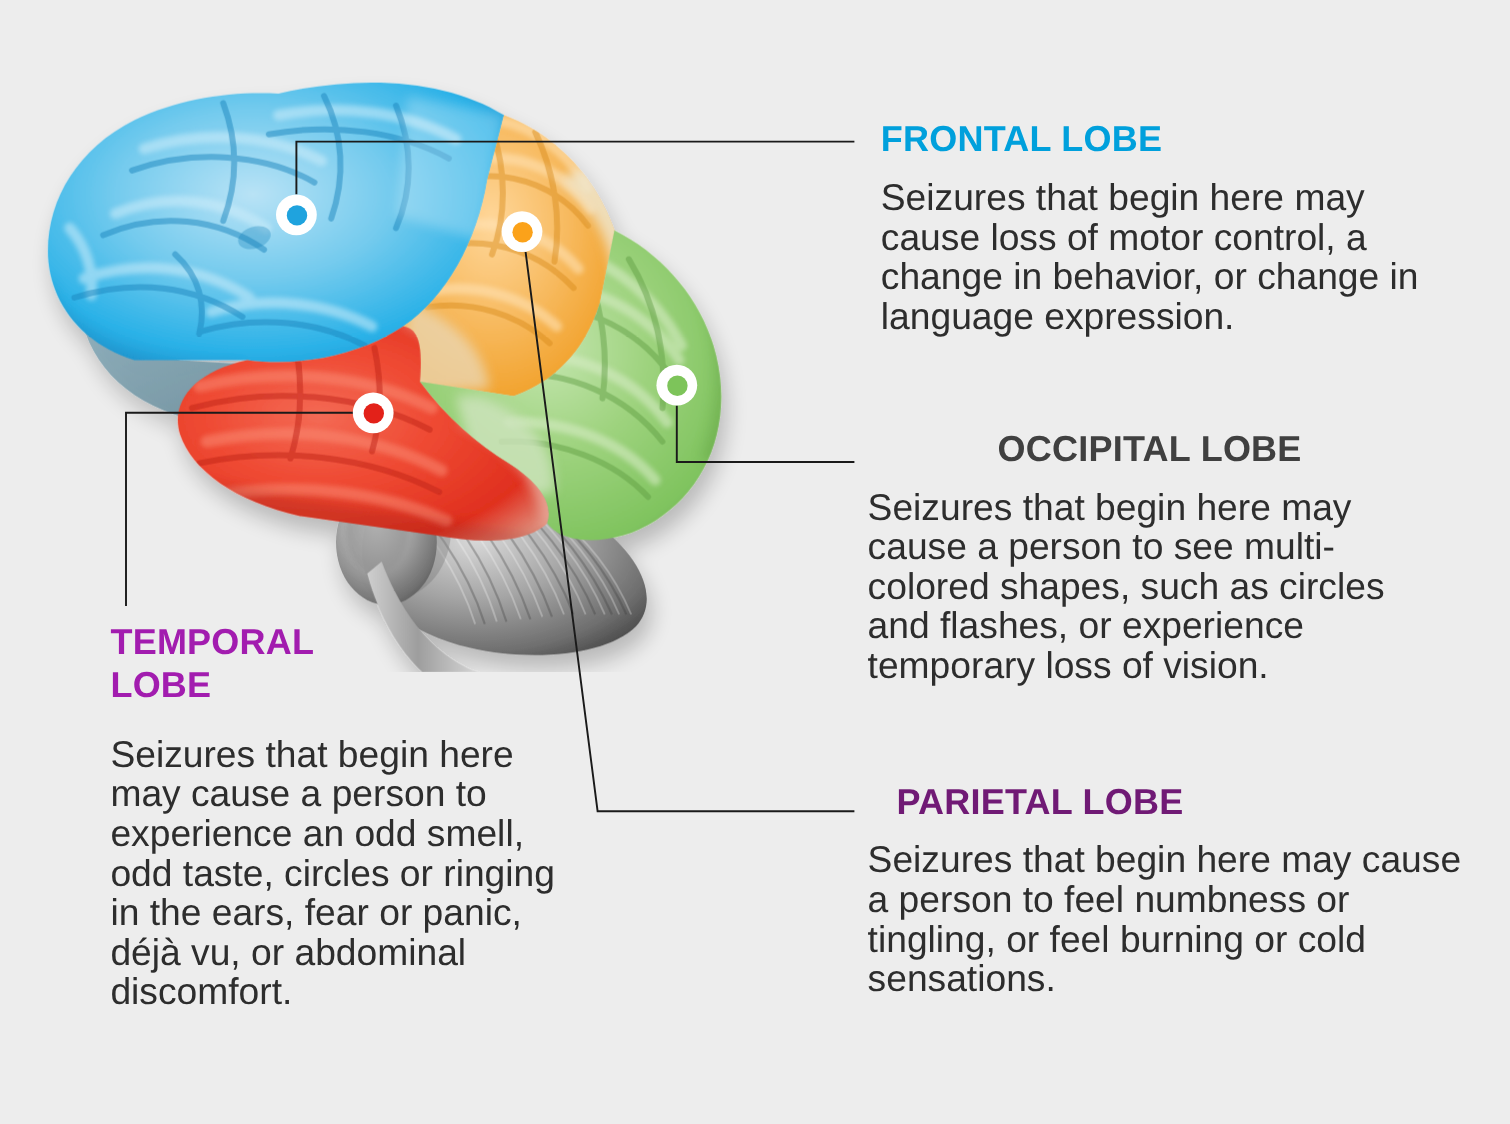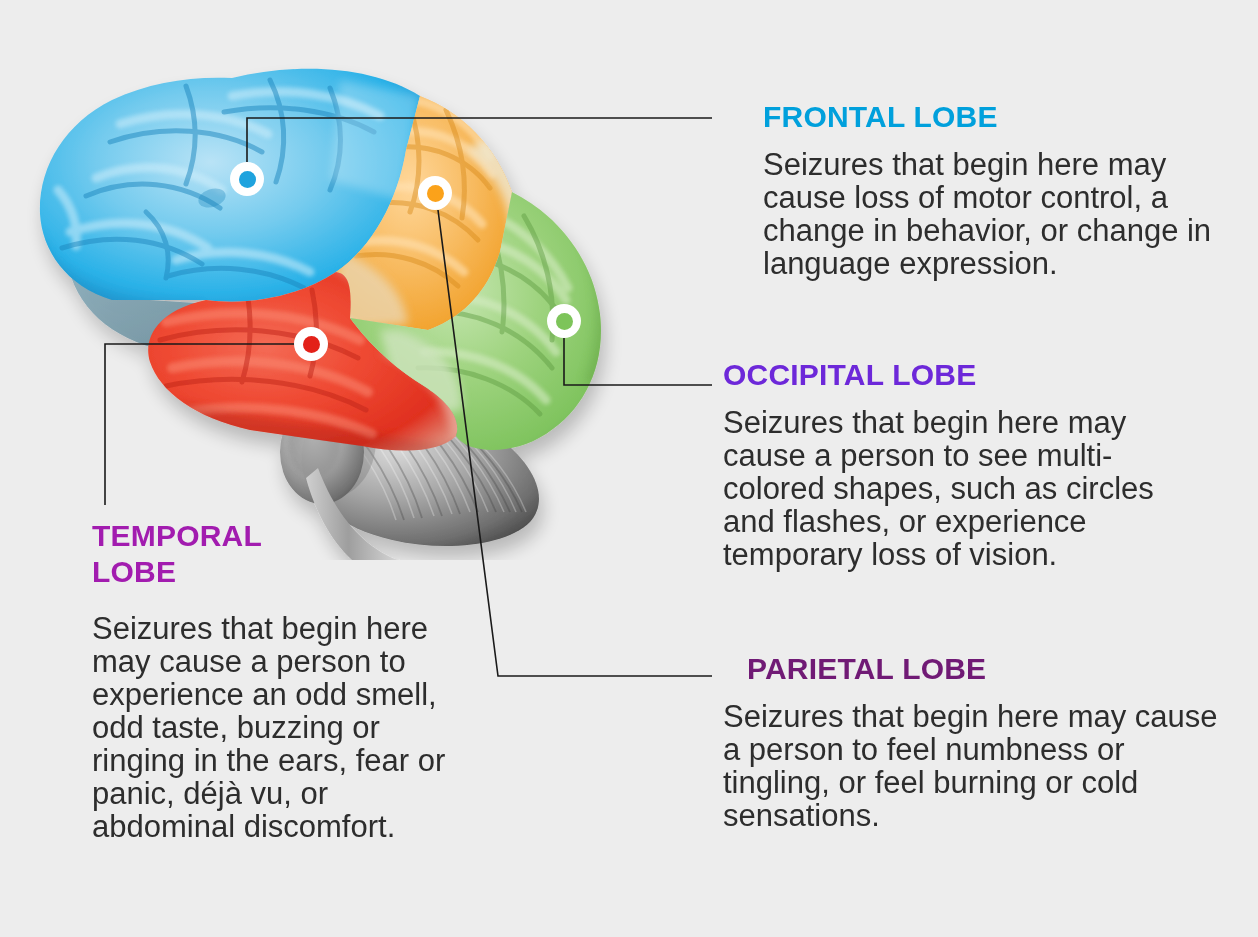--- a/index.html
+++ b/index.html
@@ -30,21 +30,21 @@
   
   .block { position:absolute; }
   .block h2 {
     font-size:30px; font-weight:bold; letter-spacing:0.2px;
     line-height:34px; text-transform:uppercase;
   }
   .block p {
     font-size:31px; line-height:33px; color:#2d2d2d; font-weight:400;
     margin-top:14px;
   }
-  .blk-frontal   { left:763px; top:100px;  width:480px; }
+  .blk-frontal   { left:734px; top:100px;  width:480px; }
   .blk-occipital { left:723px; top:358px;  width:470px; }
   .blk-parietal  { left:723px; top:652px;  width:500px; }
   .blk-temporal  { left:92px;  top:518px;  width:380px; }
   .blk-temporal h2 { line-height:36px; }
   .blk-temporal p  { margin-top:22px; }
 </style>
 </head>
 <body>
 
 <div id="stage">
@@ -314,27 +314,27 @@
   <div class="marker" style="left:547px; top:304px;">
     <span class="core" style="background:#7dc45a;"></span>
   </div>
 
   <div class="block blk-frontal">
     <h2 style="color:#00a0dc;">FRONTAL LOBE</h2>
     <p>Seizures that begin here may cause loss of motor control, a change in behavior, or change in language expression.</p>
   </div>
 
   <div class="block blk-occipital">
-    <h2 style="color:#6d28d9;">OCCIPITAL LOBE</h2>
+    <h2 style="color:#404040;text-align:center;">OCCIPITAL LOBE</h2>
     <p>Seizures that begin here may cause a person to see multi-colored shapes, such as circles and flashes, or experience temporary loss of vision.</p>
   </div>
 
   <div class="block blk-parietal">
     <h2 style="color:#701a75;margin-left:24px;">PARIETAL LOBE</h2>
     <p>Seizures that begin here may cause a person to feel numbness or tingling, or feel burning or cold sensations.</p>
   </div>
 
   <div class="block blk-temporal">
     <h2 style="color:#a21caf; width:220px;">TEMPORAL LOBE</h2>
-    <p>Seizures that begin here may cause a person to experience an odd smell, odd taste, buzzing or ringing in the ears, fear or panic, déjà vu, or abdominal discomfort.</p>
+    <p>Seizures that begin here may cause a person to experience an odd smell, odd taste, circles or ringing in the ears, fear or panic, déjà vu, or abdominal discomfort.</p>
   </div>
 
 </div>
 
 </body></html>

